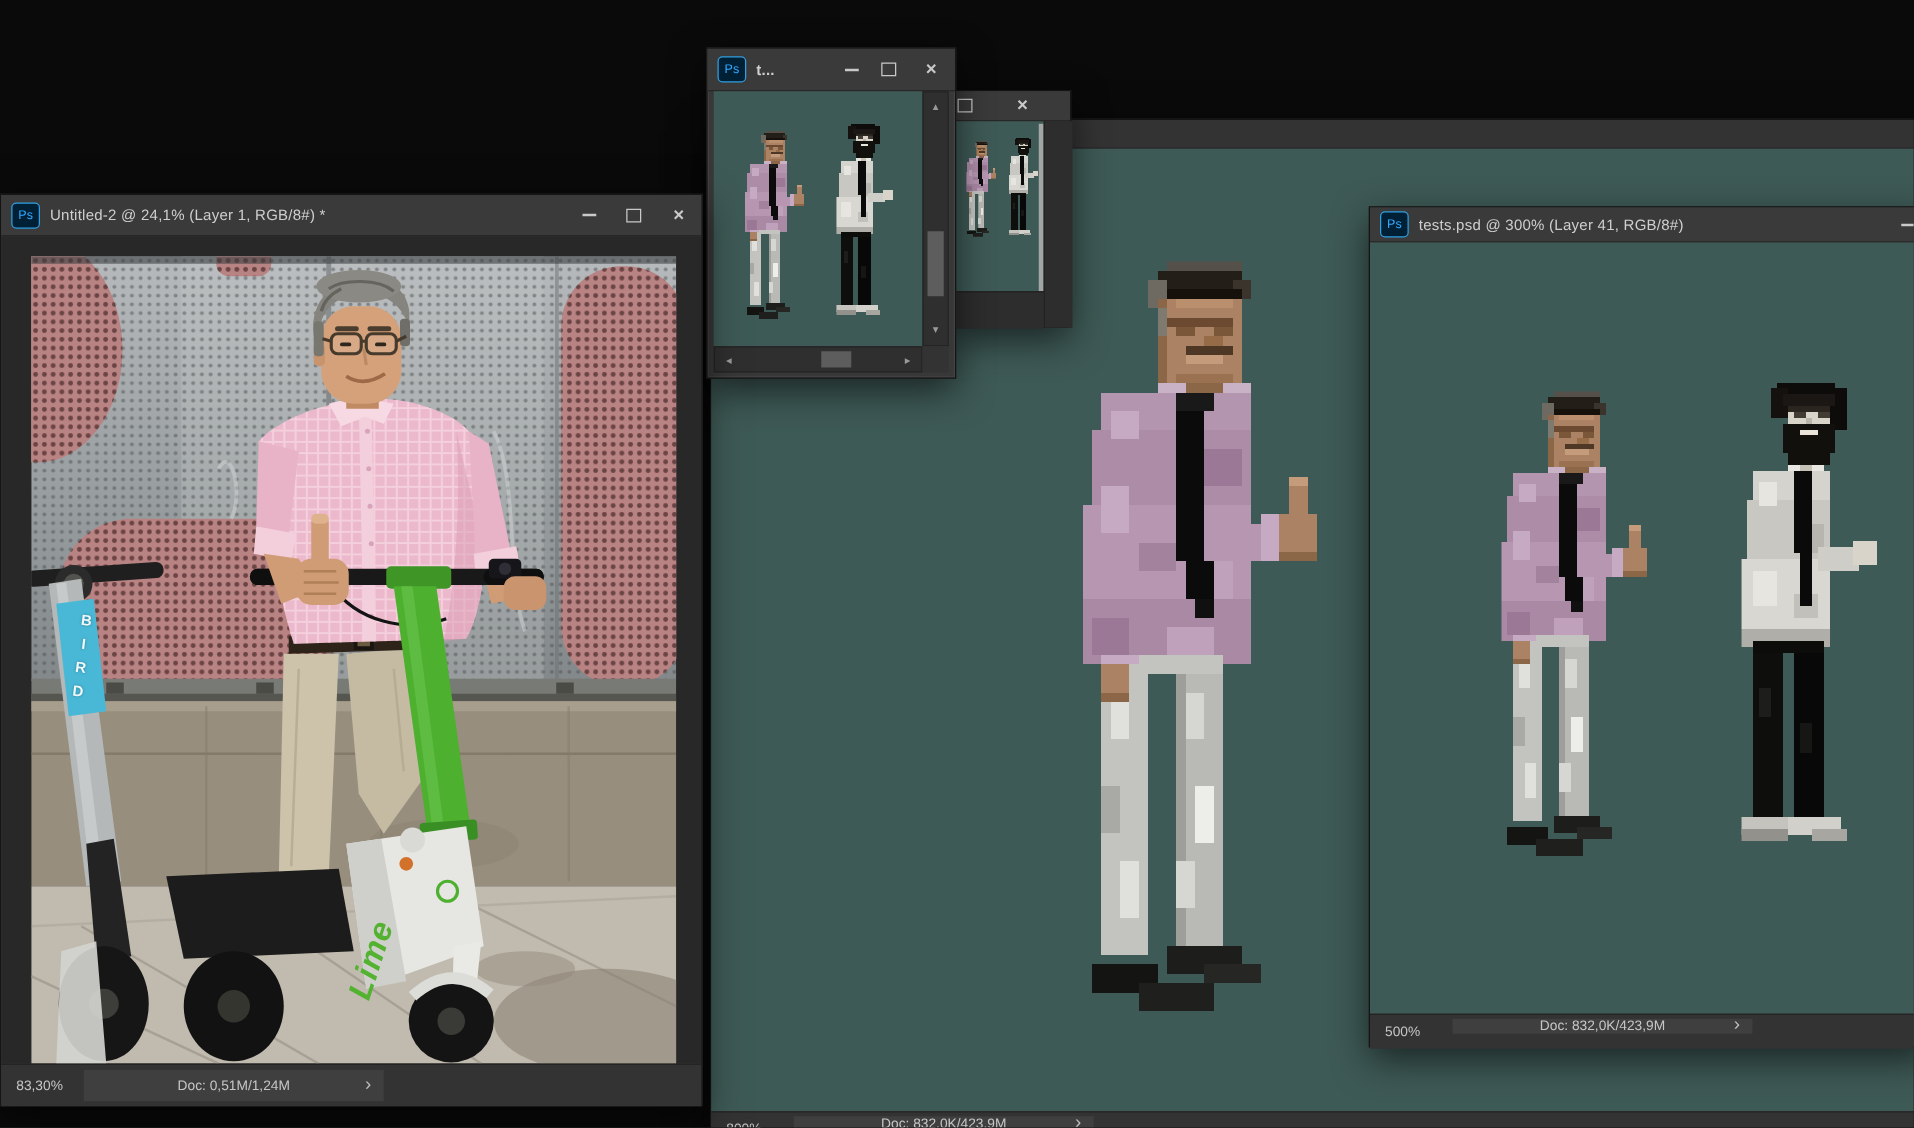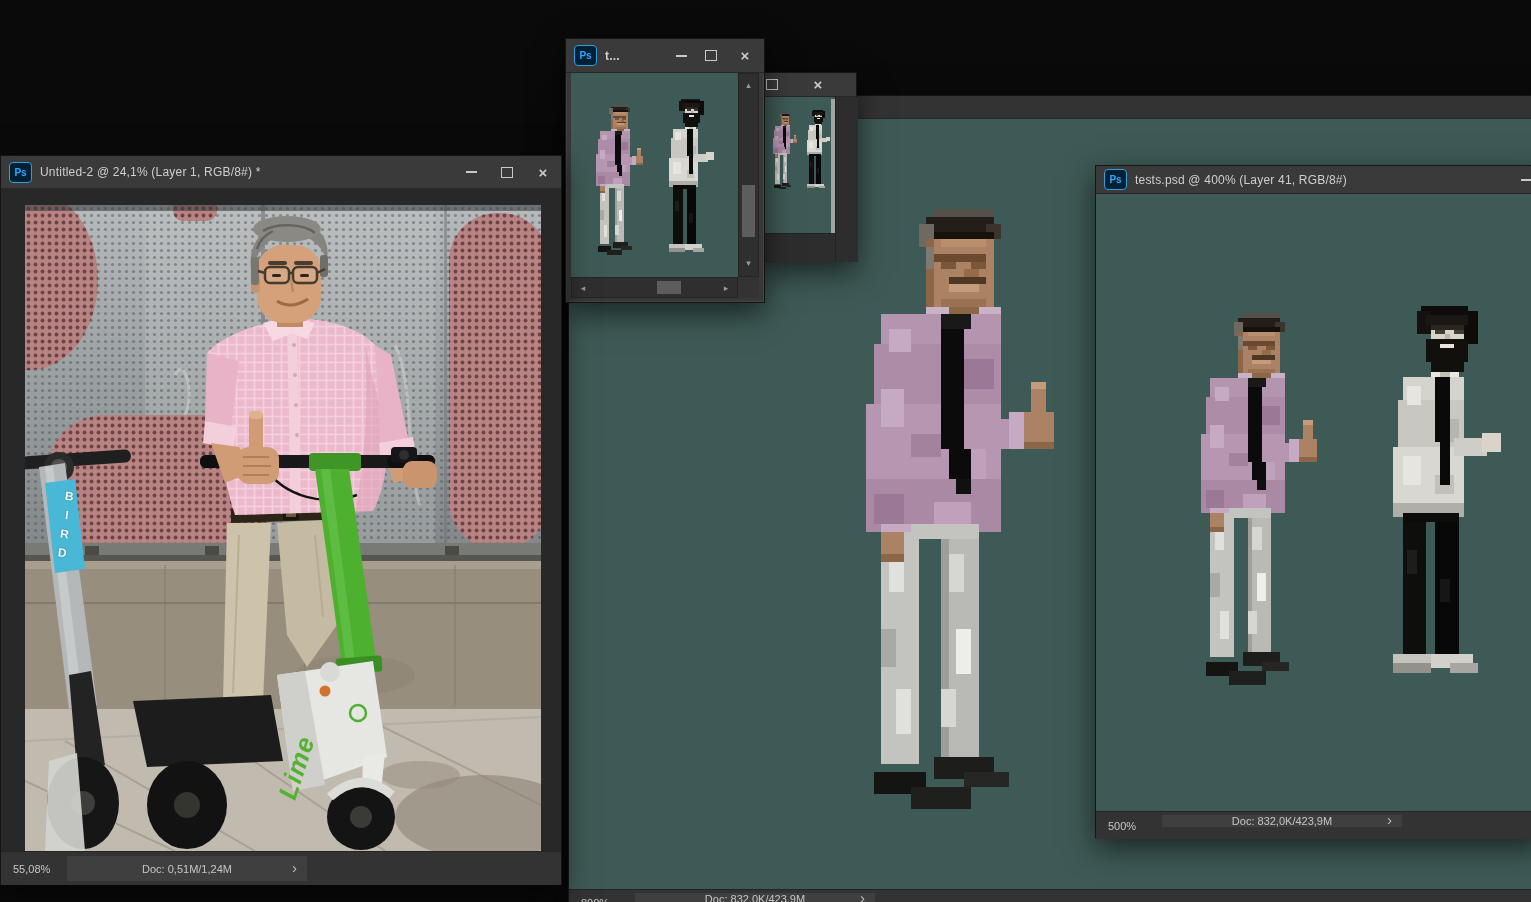--- a/index.html
+++ b/index.html
@@ -10,21 +10,21 @@
     box-shadow:inset 0 0 0 1px rgba(110,110,110,.22), 0 10px 28px rgba(0,0,0,.6);box-sizing:border-box;}
   .titlebar{display:flex;align-items:center;gap:8px;padding:0 0 0 8px;color:#cfcfcf;font-size:12px;
     background:#3a3a3a;border-bottom:1px solid #272727;box-sizing:border-box;position:relative;}
   .title-text{white-space:nowrap;overflow:hidden;letter-spacing:.2px;}
   .winbtns{margin-left:auto;display:flex;height:100%;}
   .winbtn{width:36px;height:100%;display:flex;align-items:center;justify-content:center;color:#c9c9c9;}
   .glyph-min{width:11px;height:2px;background:#c9c9c9;}
   .glyph-max{width:10px;height:9px;border:1.5px solid #c9c9c9;}
   .glyph-close{font-size:15px;font-weight:bold;line-height:1;}
   .ps-badge{width:21px;height:19px;border-radius:4px;background:#002036;border:1.5px solid #2f9fe0;
-    color:#31a8ff;font-size:10px;font-weight:bold;display:flex;align-items:center;justify-content:center;
+    color:#31a8ff;font-size:10px;font-weight:normal;display:flex;align-items:center;justify-content:center;
     flex:0 0 auto;}
   .canvas{position:absolute;background:#3e5a56;overflow:hidden;}
   .statusbar{position:absolute;left:0;right:0;background:#333333;border-top:1px solid #242424;
     color:#c6c6c6;font-size:11px;}
   .zoom-box{position:absolute;left:12px;top:0;bottom:0;display:flex;align-items:center;}
   .doc-box{position:absolute;left:66px;width:240px;top:3px;bottom:12px;background:#3f3f3f;
     display:flex;align-items:center;justify-content:center;}
   .doc-chevron{position:absolute;right:10px;top:50%;transform:translateY(-58%);font-size:15px;color:#bdbdbd;}
   
   .scroll-track{position:absolute;background:#2f2f2f;border:1px solid #242424;box-sizing:border-box;}
@@ -55,21 +55,21 @@
       <div class="doc-box">
         <span>Doc: 832,0K/423,9M</span>
         <span class="doc-chevron">›</span>
       </div>
     </div>
   </div>
 
   <div class="window" style="left:1095px;top:165px;width:450px;height:673px;">
     <div class="titlebar" style="height:28px;">
       <span class="ps-badge">Ps</span>
-      <span class="title-text">tests.psd @ 400% (Layer 41, RGB/8#)</span>
+      <span class="title-text">tests.psd @ 300% (Layer 41, RGB/8#)</span>
       <div class="winbtns">
         <div class="winbtn">
             <span class="glyph-min"></span>
           </div>
       </div>
     </div>
     <div class="canvas" style="left:0;top:28px;right:0;height:617px;">
       <svg class="abs" style="left:105px;top:119px;" width="121" height="372" viewBox="0 0 26 80" shape-rendering="crispEdges">
         <use href="#sym-pixman"></use>
       </svg>
@@ -317,21 +317,21 @@
           <rect x="366" y="242" width="26" height="16" rx="4" fill="#15151a"></rect>
           <circle cx="379" cy="250" r="5" fill="#2e2e36"></circle>
           <rect x="378" y="256" width="34" height="27" rx="9" fill="#c9946e"></rect>
         </g>
       </svg>
 
       <div class="bird-label" style="left:56px;top:300px;height:100px;">BIRD</div>
       <div class="lime-label" style="left:286px;top:594px;width:110px;">Lime</div>
     </div>
     <div class="statusbar" style="top:695px;height:33px;">
-      <div class="zoom-box">55,08%</div>
+      <div class="zoom-box">83,30%</div>
       <div class="doc-box" style="top:4px;bottom:4px;">
         <span>Doc: 0,51M/1,24M</span>
         <span class="doc-chevron">›</span>
       </div>
     </div>
   </div>
 
   <svg width="0" height="0" style="position:absolute;" aria-hidden="true">
     <defs>
       <symbol id="sym-pixman" viewBox="0 0 26 80">

